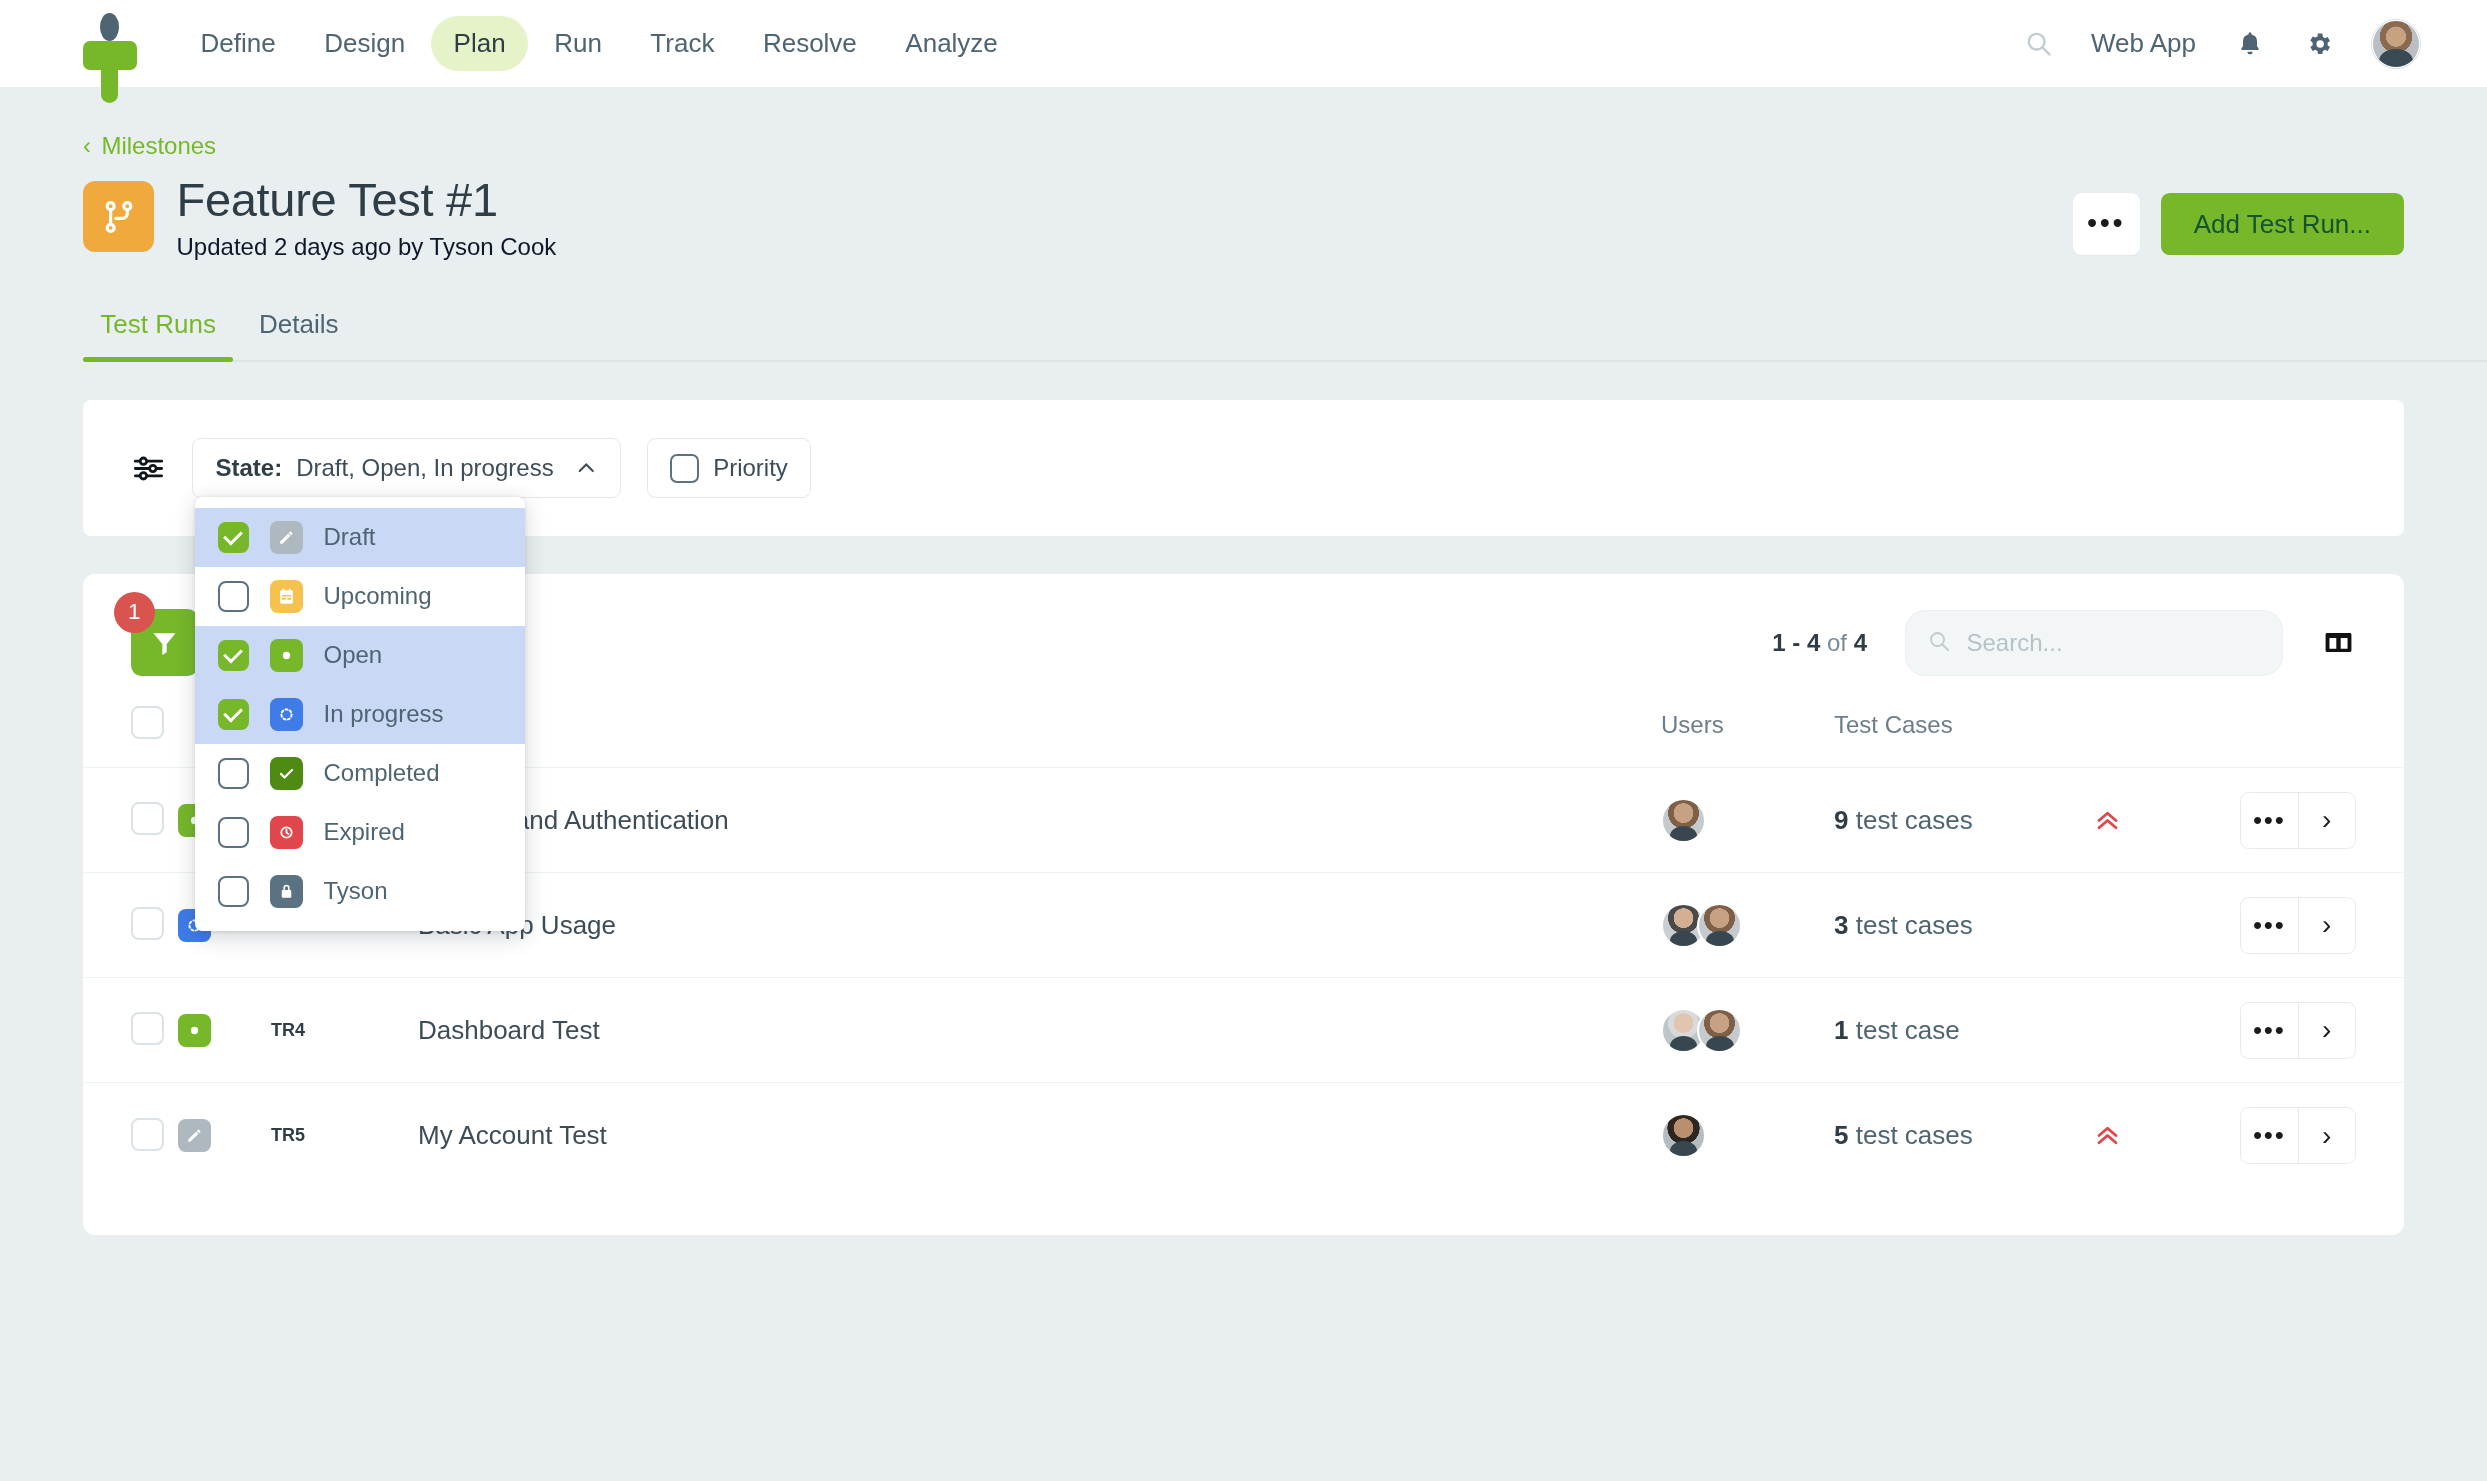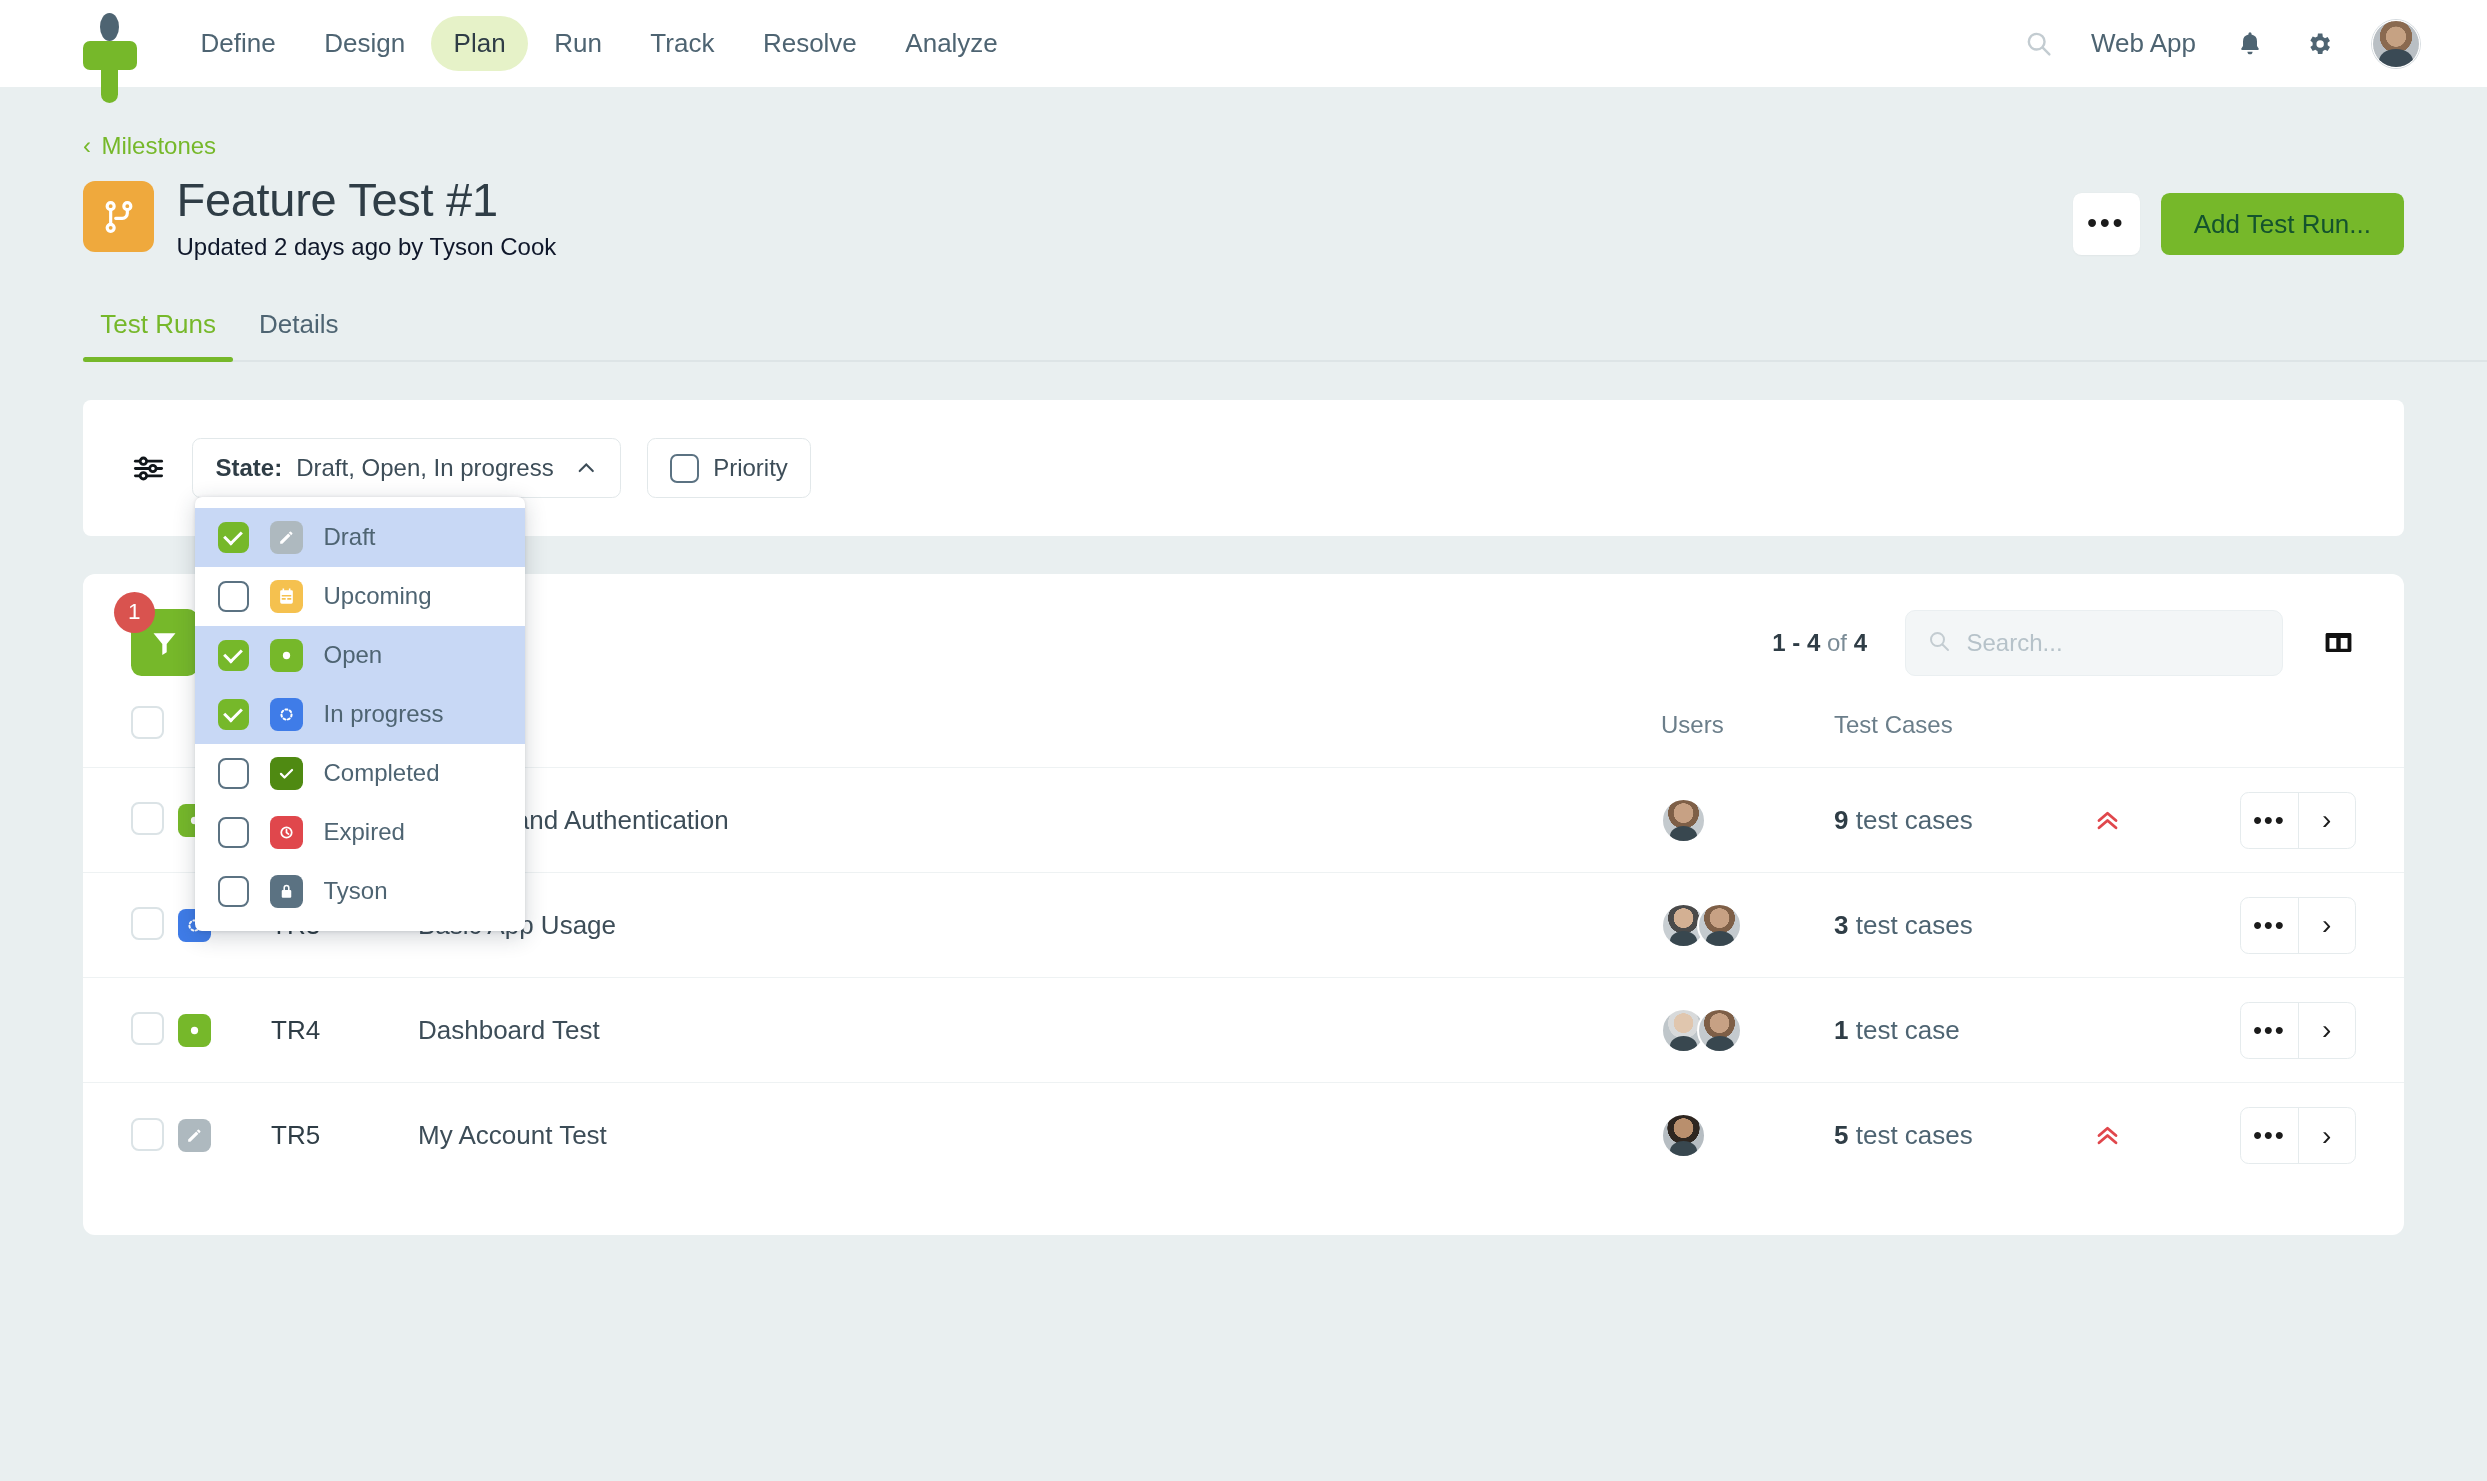--- a/index.html
+++ b/index.html
@@ -136,21 +136,21 @@
     display: flex; align-items: center; justify-content: center; position: relative; cursor: pointer; flex: none;
   }
   .fab-badge {
     position: absolute; left: -17.3px; top: -17.3px; width: 41px; height: 41px; border-radius: 50%;
     background: #d9534f; color: #fff; font-size: 22.5px; display: flex; align-items: center; justify-content: center;
   }
   .toolbar-right { margin-left: auto; display: flex; align-items: center; gap: 38px; }
   .pager { font-size: 24px; color: #7a8b96; white-space: nowrap; }
   .pager b { color: #2f3d46; font-weight: 700; }
   .search-box {
-    width: 378px; height: 66px; background: #f3f6f7; border: 1.7px solid #eaeff1; border-radius: 10px;
+    width: 378px; height: 66px; background: #f3f6f7; border: 1.7px solid #eaeff1; border-radius: 20px;
     display: flex; align-items: center; gap: 15.5px; padding: 16px 21px; cursor: text;
   }
   .search-box input {
     border: none; outline: none; background: transparent; font-size: 24px; color: #4e6472;
     font-family: inherit; width: 100%;
   }
   .search-box input::placeholder { color: #b6c2c9; }
   .cols-btn { width: 35px; height: 35px; cursor: pointer; display: flex; align-items: center; justify-content: center; }
 
   
@@ -164,21 +164,21 @@
   .c-chk { width: 95px; padding-left: 48px; }
   .c-state { width: 93px; }
   .c-id { width: 147px; }
   .c-name { }
   .c-users { width: 173px; }
   .c-cases { width: 259px; }
   .c-prio { width: 147px; }
   .c-act { width: 164px; padding-right: 48px; }
 
   .row-chk { width: 33px; height: 33px; border: 2.6px solid #dbe3e6; border-radius: 7.8px; background: #fff; cursor: pointer; }
-  .row-id { font-size: 26px; font-weight: 400; color: #2f3d46; }
+  .row-id { font-size: 18px; font-weight: 700; color: #2f3d46; }
   .row-name { font-size: 26px; color: #3d4d58; }
   .cases { font-size: 26px; color: #4e6472; }
   .cases b { color: #2f3d46; font-weight: 700; }
 
   .users { display: flex; align-items: center; }
   .u-av {
     width: 45px; height: 45px; border-radius: 50%; border: 2.6px solid #fff; position: relative; overflow: hidden; flex: none;
   }
   .u-av + .u-av { margin-left: -8.6px; }
   .u-av.a { background: radial-gradient(circle at 50% 32%, #c7a184 0 28%, #7e5f47 29% 44%, #c4cace 45% 100%); }

